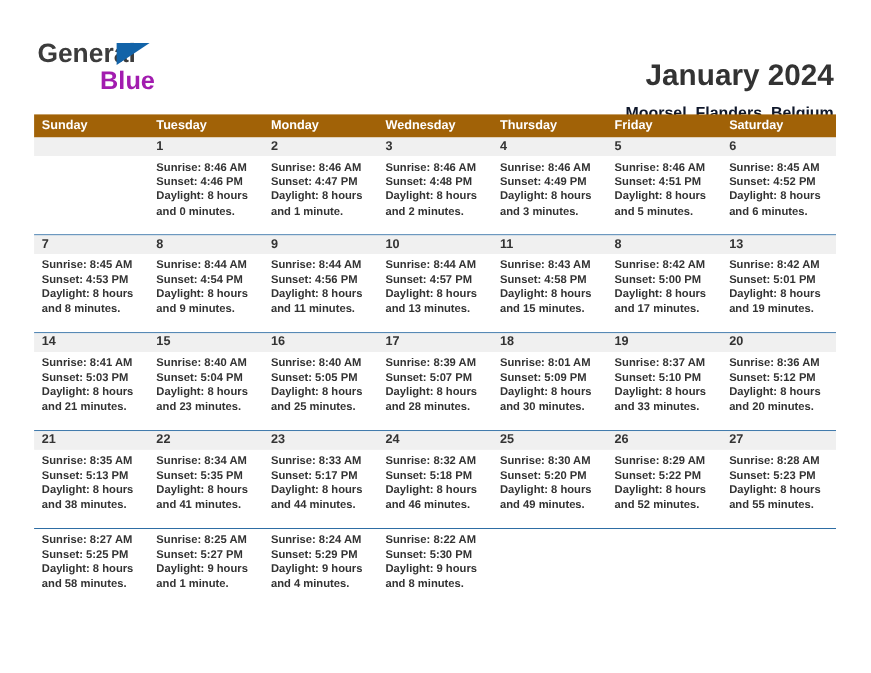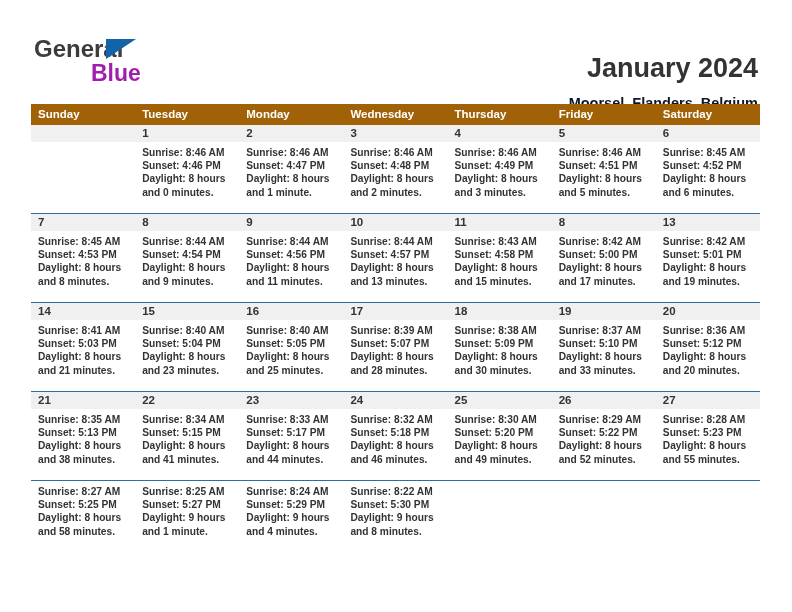--- a/index.html
+++ b/index.html
@@ -314,21 +314,21 @@
               <div class="line">Daylight: 8 hours</div>
               <div class="line">and 25 minutes.</div>
             </div>
             <div class="detail">
               <div class="line">Sunrise: 8:39 AM</div>
               <div class="line">Sunset: 5:07 PM</div>
               <div class="line">Daylight: 8 hours</div>
               <div class="line">and 28 minutes.</div>
             </div>
             <div class="detail">
-              <div class="line">Sunrise: 8:38 AM</div>
+              <div class="line">Sunrise: 8:01 AM</div>
               <div class="line">Sunset: 5:09 PM</div>
               <div class="line">Daylight: 8 hours</div>
               <div class="line">and 30 minutes.</div>
             </div>
             <div class="detail">
               <div class="line">Sunrise: 8:37 AM</div>
               <div class="line">Sunset: 5:10 PM</div>
               <div class="line">Daylight: 8 hours</div>
               <div class="line">and 33 minutes.</div>
             </div>
@@ -352,21 +352,21 @@
           </div>
           <div class="detail-strip">
             <div class="detail">
               <div class="line">Sunrise: 8:35 AM</div>
               <div class="line">Sunset: 5:13 PM</div>
               <div class="line">Daylight: 8 hours</div>
               <div class="line">and 38 minutes.</div>
             </div>
             <div class="detail">
               <div class="line">Sunrise: 8:34 AM</div>
-              <div class="line">Sunset: 5:15 PM</div>
+              <div class="line">Sunset: 5:35 PM</div>
               <div class="line">Daylight: 8 hours</div>
               <div class="line">and 41 minutes.</div>
             </div>
             <div class="detail">
               <div class="line">Sunrise: 8:33 AM</div>
               <div class="line">Sunset: 5:17 PM</div>
               <div class="line">Daylight: 8 hours</div>
               <div class="line">and 44 minutes.</div>
             </div>
             <div class="detail">

